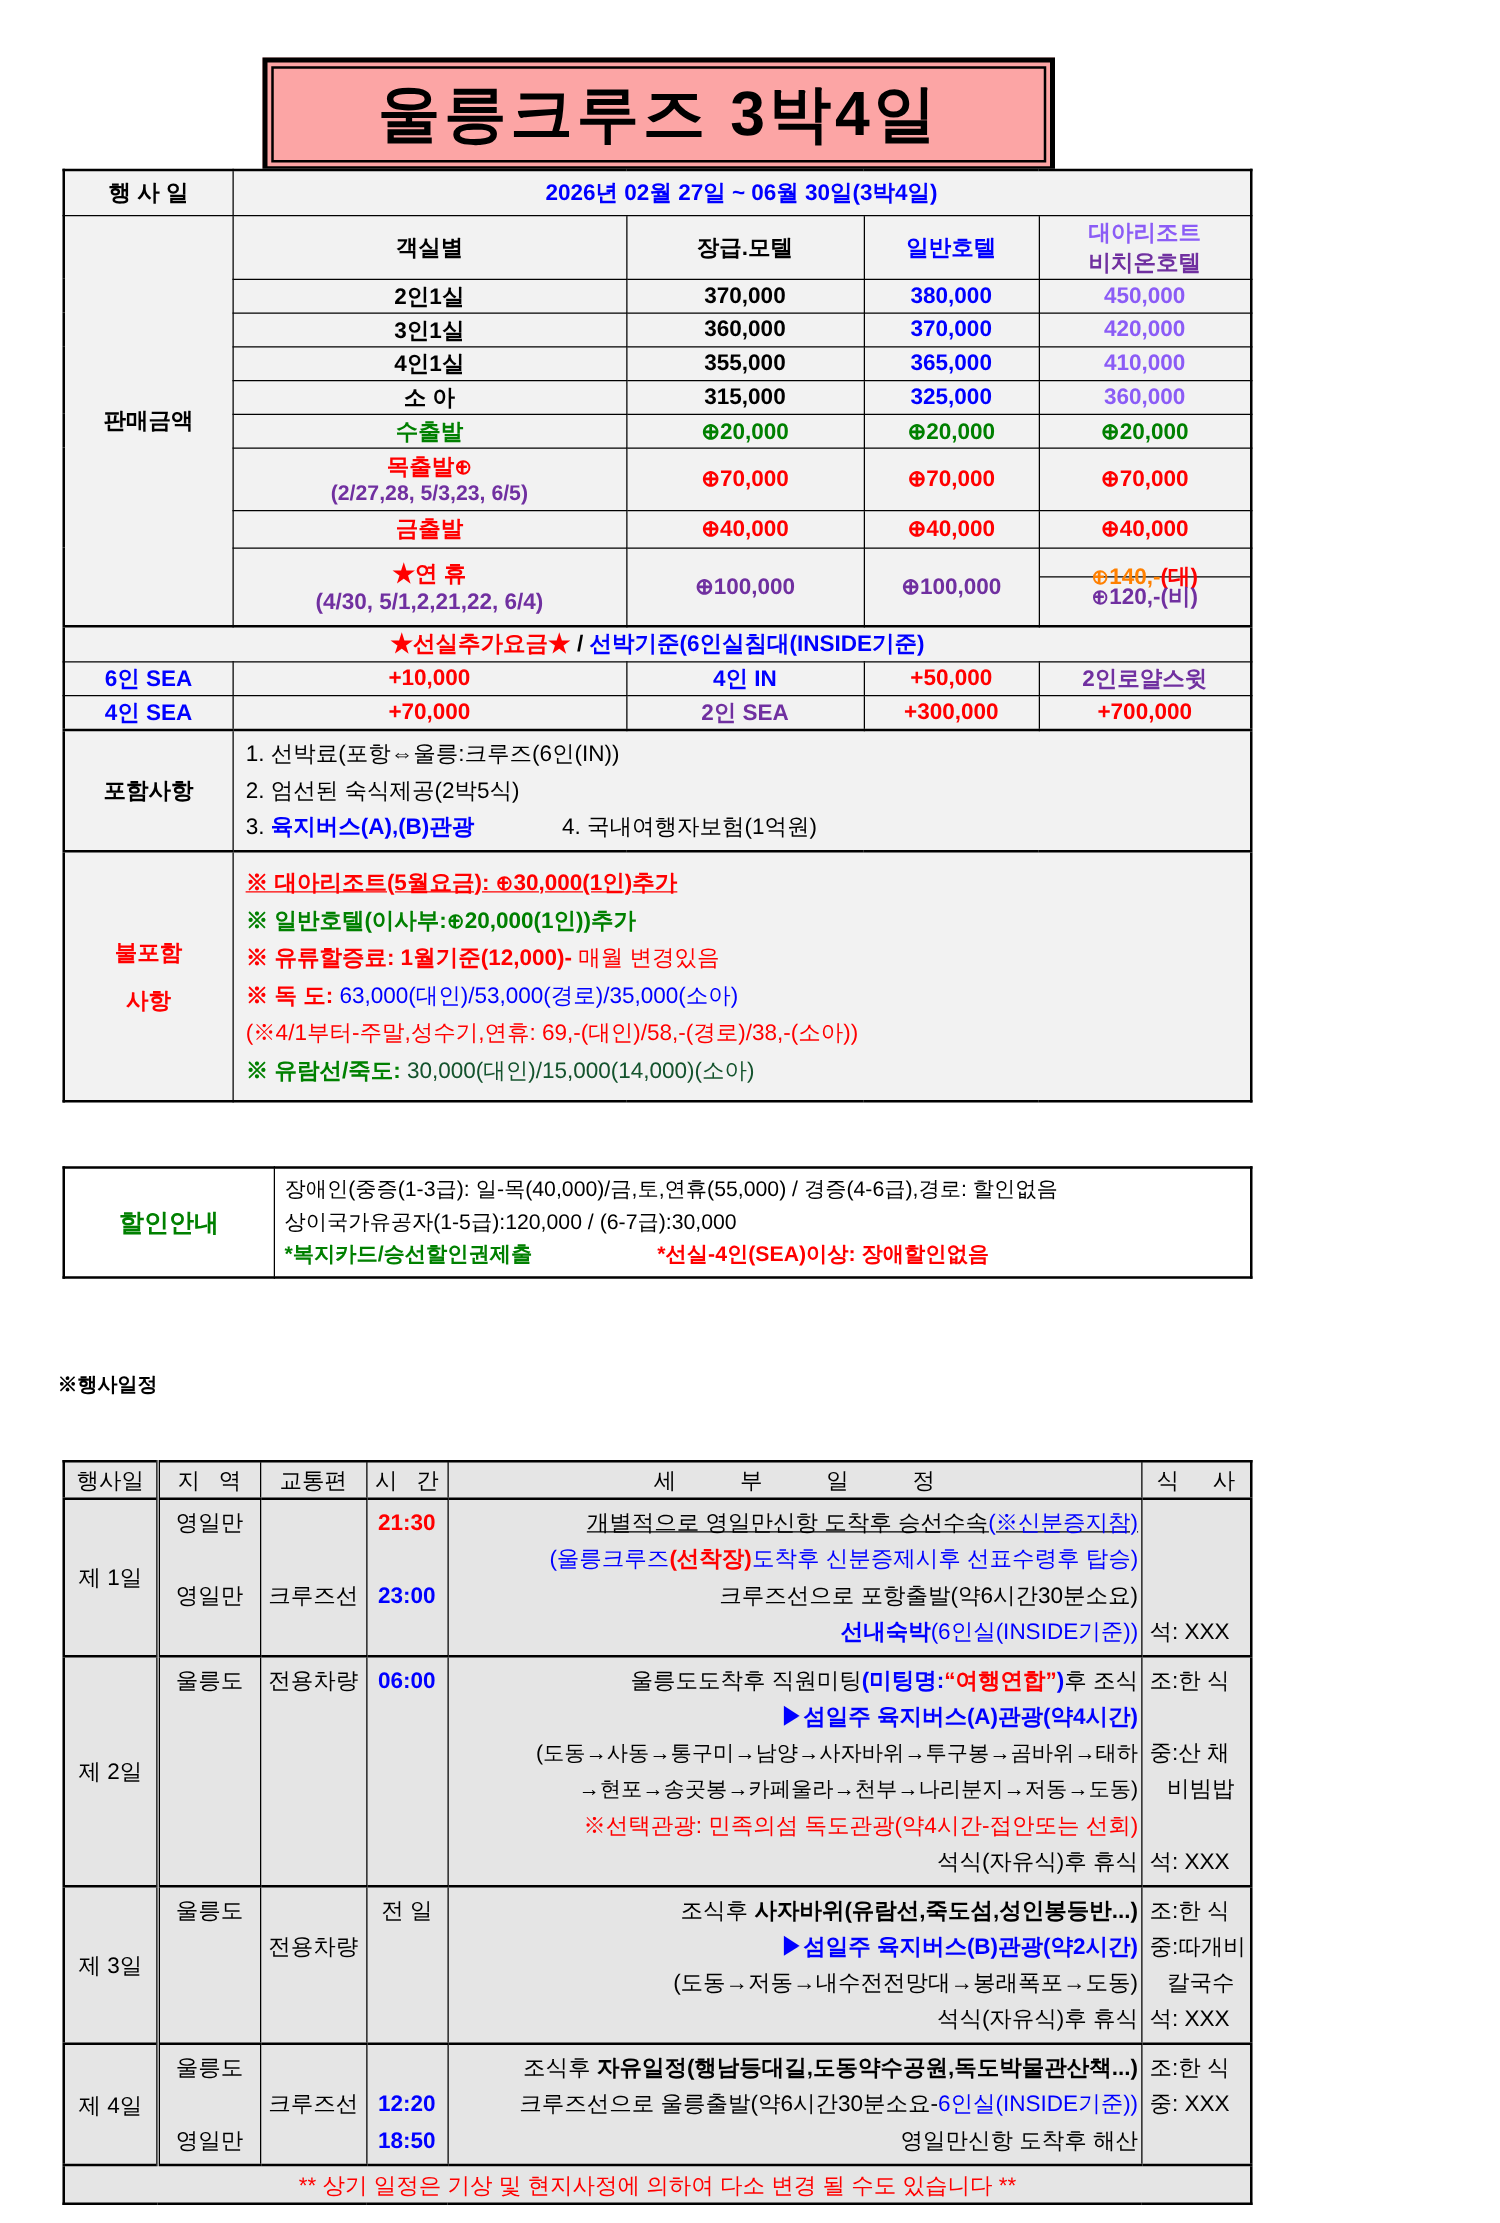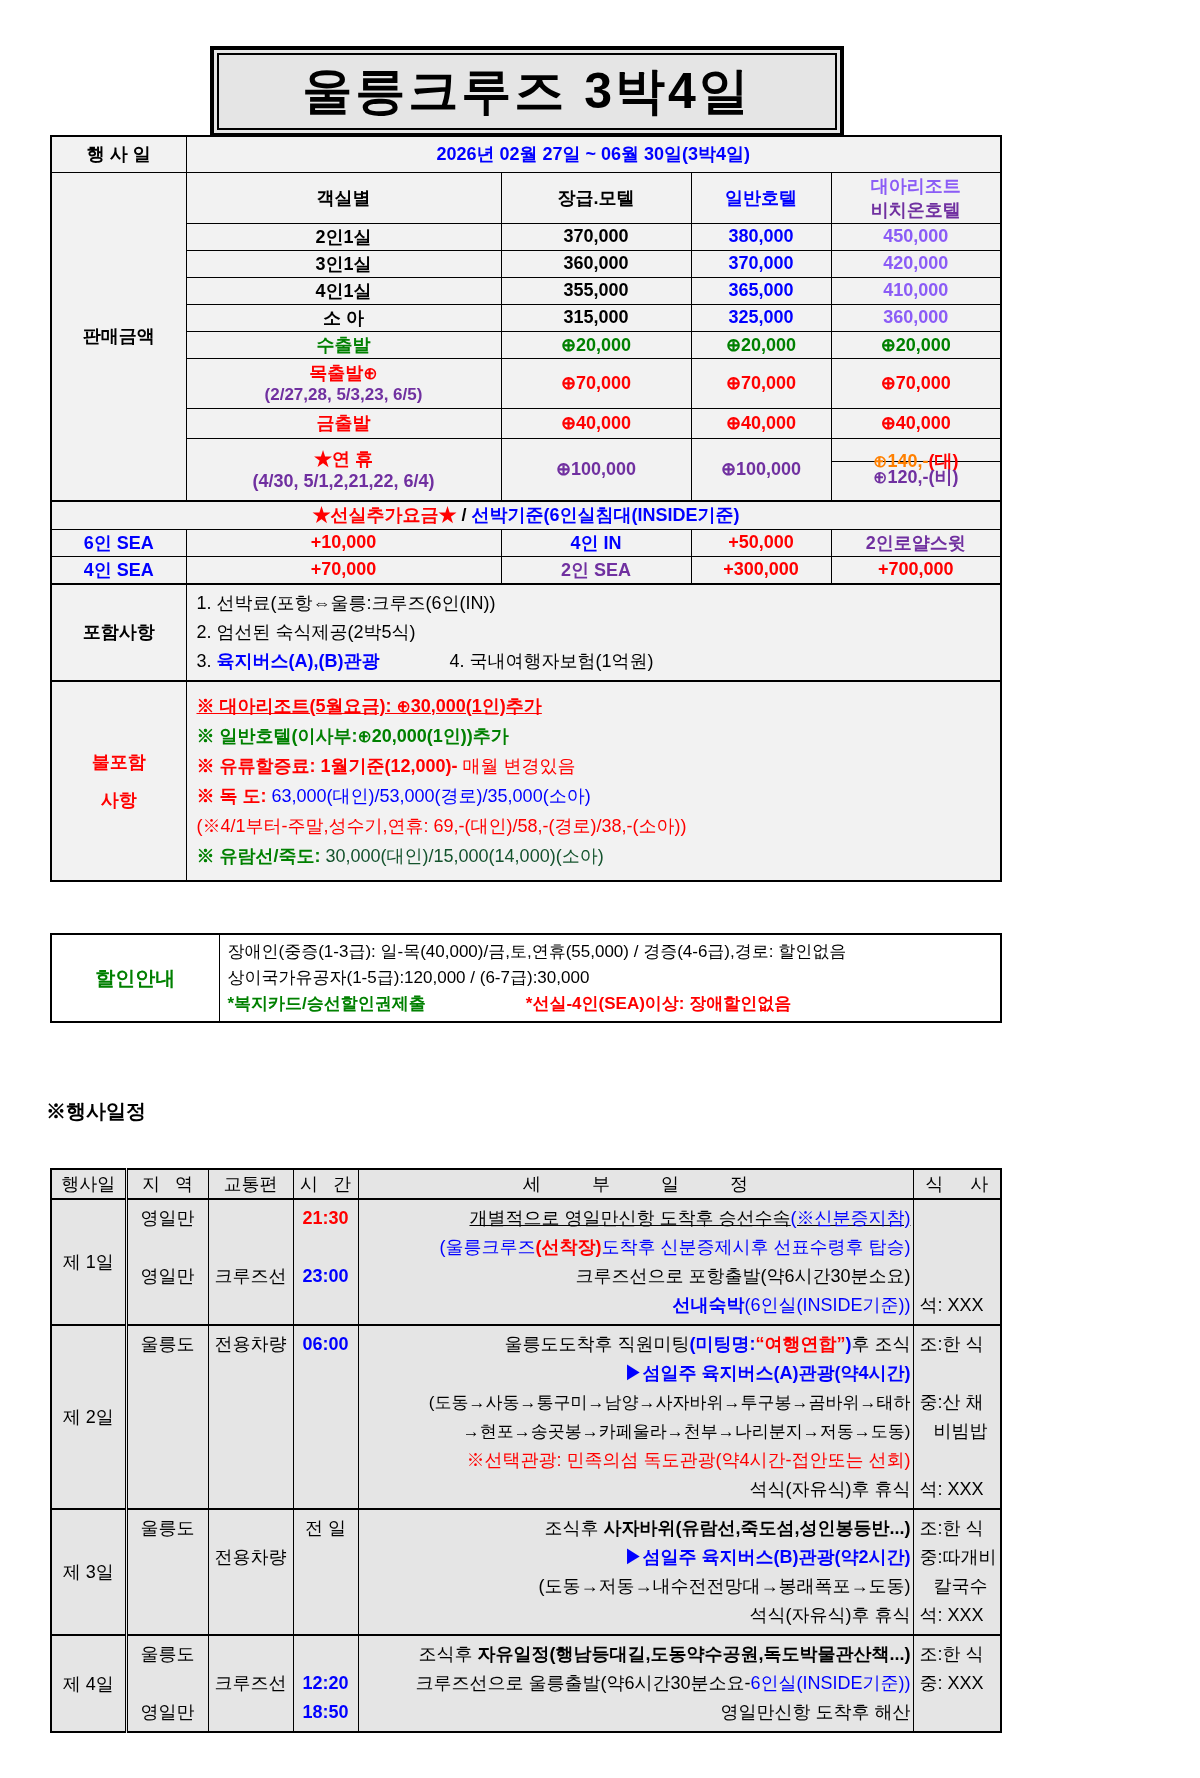--- a/index.html
+++ b/index.html
@@ -1,21 +1,21 @@
 <!DOCTYPE html>
 <html><head>
 <meta charset="utf-8">
 <style>
   *{margin:0;padding:0;box-sizing:border-box}
   html,body{background:#fff}
   body{width:1200px;height:1778px;position:relative;font-family:"Liberation Sans",sans-serif;color:#000}
   .page{position:absolute;inset:0}
 
   
-  .title-box{position:absolute;left:210px;top:46px;width:634px;border:4px solid #000;padding:3px;background:#e5e5e5}
+  .title-box{position:absolute;left:210px;top:46px;width:634px;border:4px solid #000;padding:3px;background:#fca5a5}
   .title-inner{border:2px solid #000;text-align:center;font-size:50px;font-weight:bold;letter-spacing:3px;padding:3px 0}
 
   table{border-collapse:collapse;table-layout:fixed}
   td{border:1px solid #000;vertical-align:middle;text-align:center;overflow:hidden}
 
   
   .main{position:absolute;left:50px;top:135px;width:950px;border:2px solid #000;background:#f2f2f2}
   .main td{font-size:18px;font-weight:bold;padding:1px 3px}
   .lbl{font-size:19px;font-weight:bold}
   .h36{height:36px}.h50{height:50px}.h27{height:27px}.h30{height:30px}.h63{height:63px}
@@ -38,21 +38,21 @@
   .b{font-weight:bold}.n{font-weight:normal}
   .ul{text-decoration:underline}
 
   
   .info{position:absolute;left:50px;top:933px;width:950px;border:2px solid #000;background:#fff}
   .info td{padding:2px 4px}
   .info .content{padding-left:8px !important}
   .iln{height:26px;line-height:26px;white-space:nowrap;font-size:17px}
 
   
-  .sched-heading{position:absolute;left:46px;top:1098px;font-size:20px;font-weight:bold}
+  .sched-heading{position:absolute;left:46px;top:1098px;font-size:16px;font-weight:bold}
   .sched{position:absolute;left:50px;top:1168px;width:950px;border:2px solid #000;background:#e5e5e5}
   .sched td{font-size:18px;font-weight:normal;padding:2px 2px}
   .sched .dbl{border-right:3px double #000}
   .hb{border-bottom:2px solid #000}
   .topcell{vertical-align:top;padding-top:4px !important}
   .det{vertical-align:top;text-align:right;padding:4px 2px 4px 8px !important}
   .meal{vertical-align:top;text-align:left;padding:4px 2px 4px 6px !important;font-size:17px}
   .ln{height:29px;line-height:29px;white-space:nowrap}
   .mt1{margin-top:29px}.mt2{margin-top:58px}.mt3{margin-top:87px}
   .sm{font-size:17px}
@@ -331,16 +331,19 @@
         <div class="ln"><span>조식후 </span><span class="b">자유일정(행남등대길,도동약수공원,독도박물관산책...)</span></div>
         <div class="ln"><span>크루즈선으로 울릉출발(약6시간30분소요-</span><span class="blue">6인실(INSIDE기준))</span></div>
         <div class="ln">영일만신항 도착후 해산</div>
       </td>
       <td class="meal hb">
         <div class="ln">조:한  식</div>
         <div class="ln">중: XXX</div>
       </td>
     </tr>
 
+    <tr>
+      <td colspan="6" class="foot red">** 상기 일정은 기상 및 현지사정에 의하여 다소 변경 될 수도 있습니다 **</td>
+    </tr>
   </tbody>
     </table>
 
 </div>
 
 </body></html>

